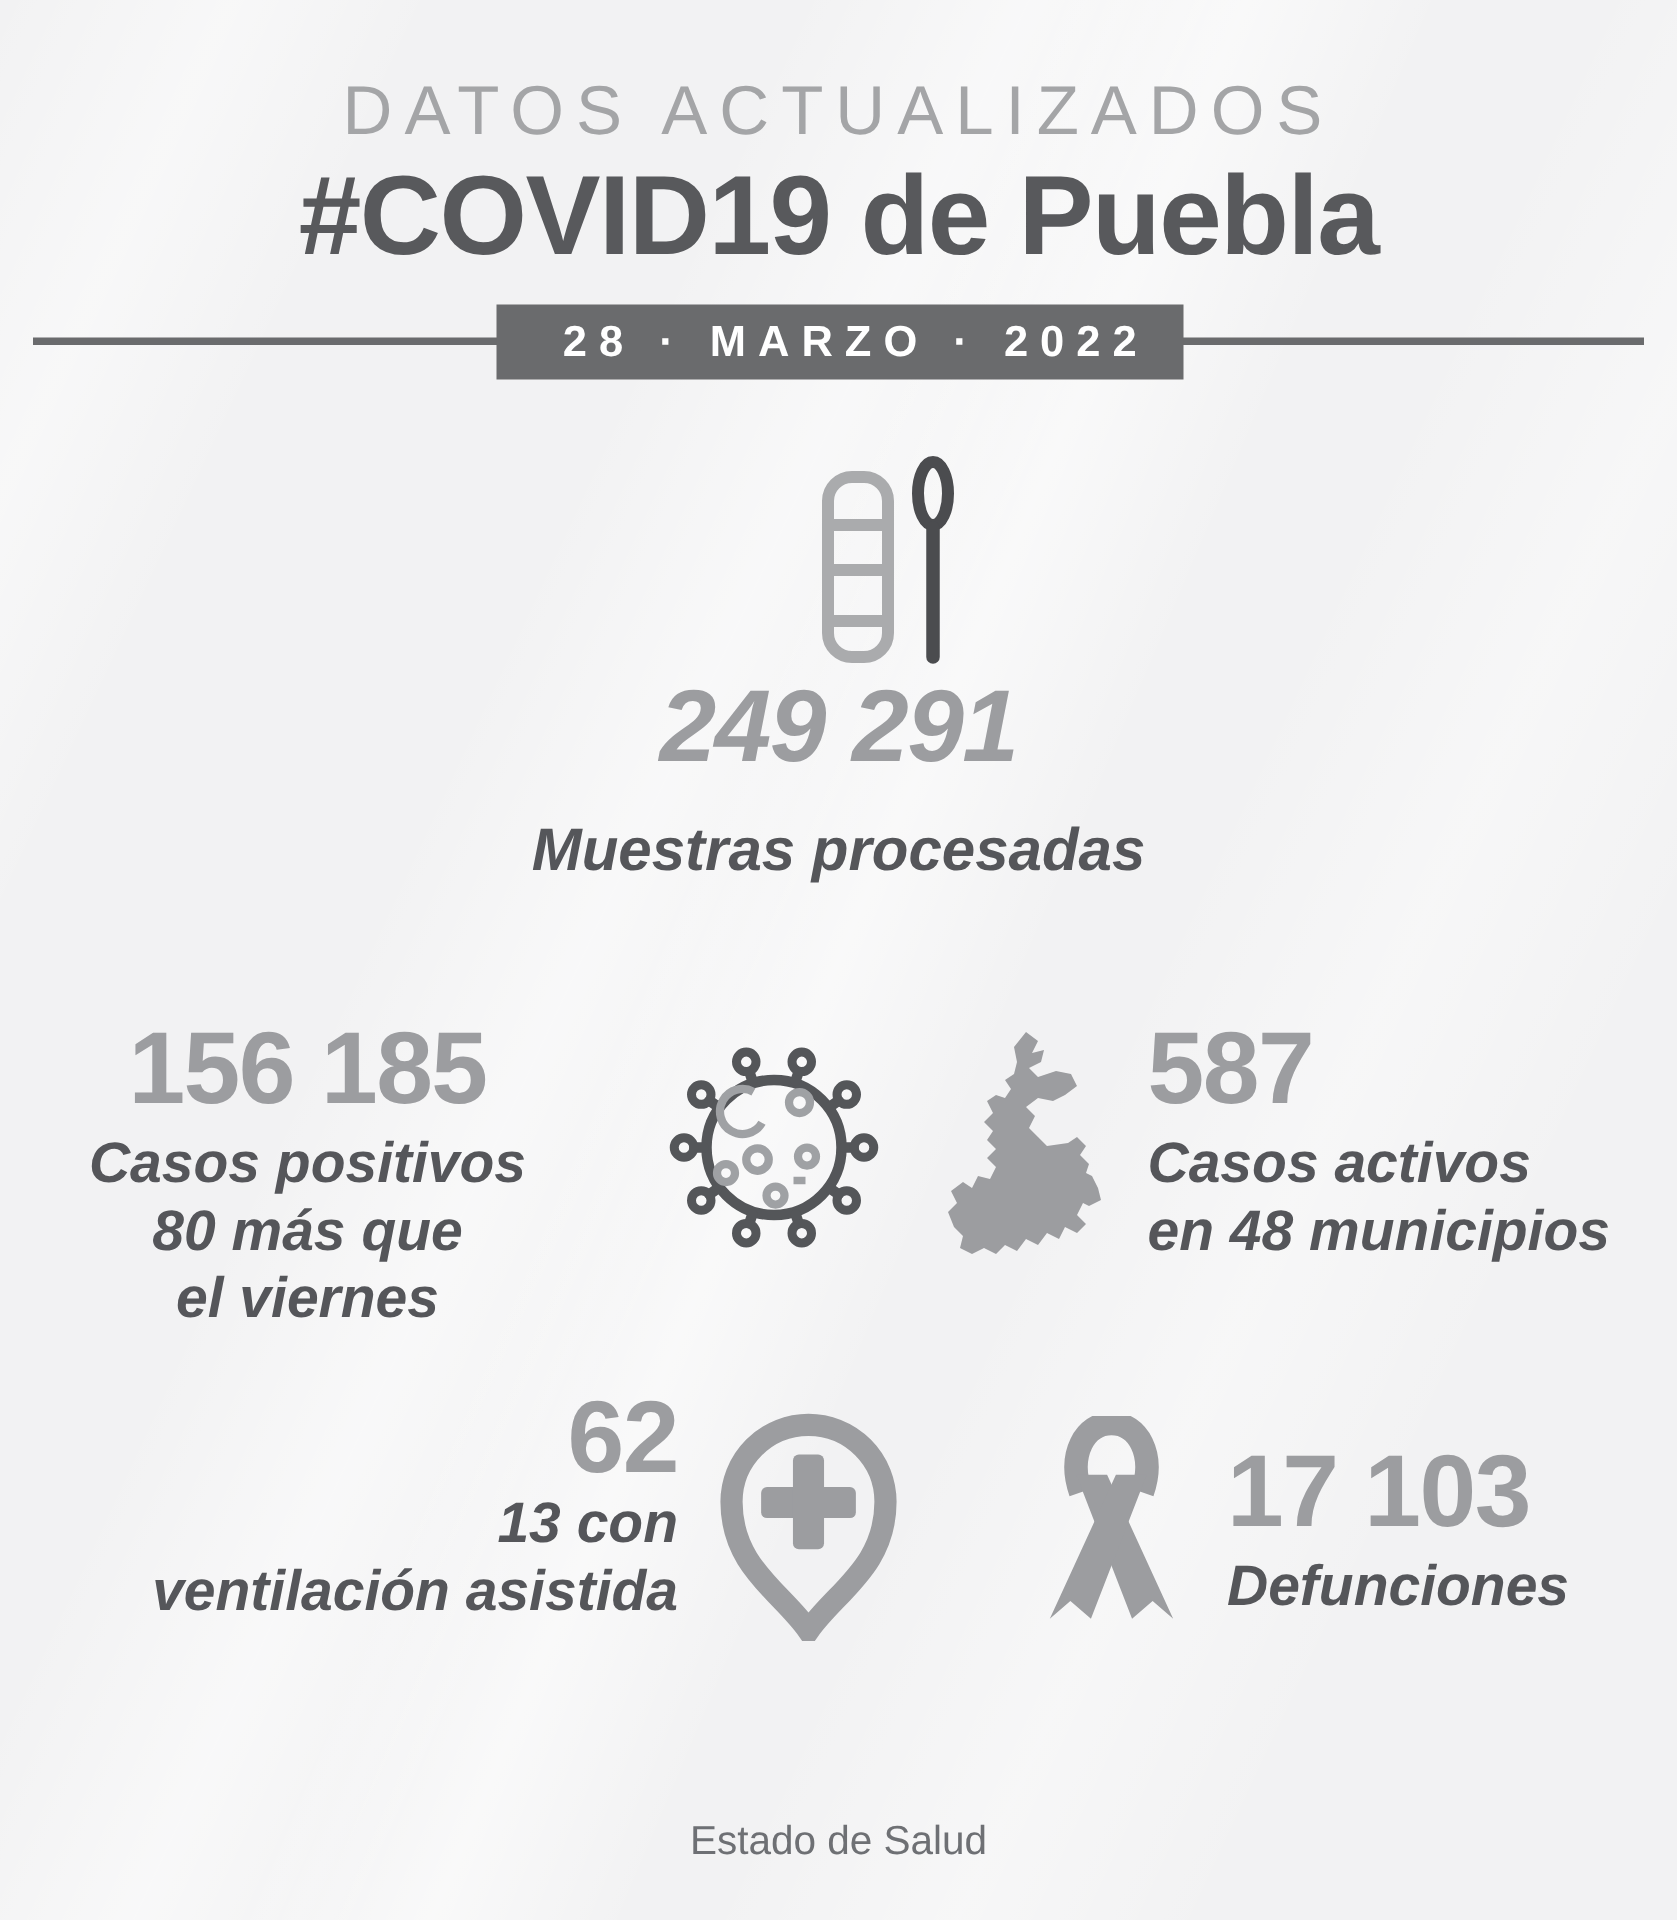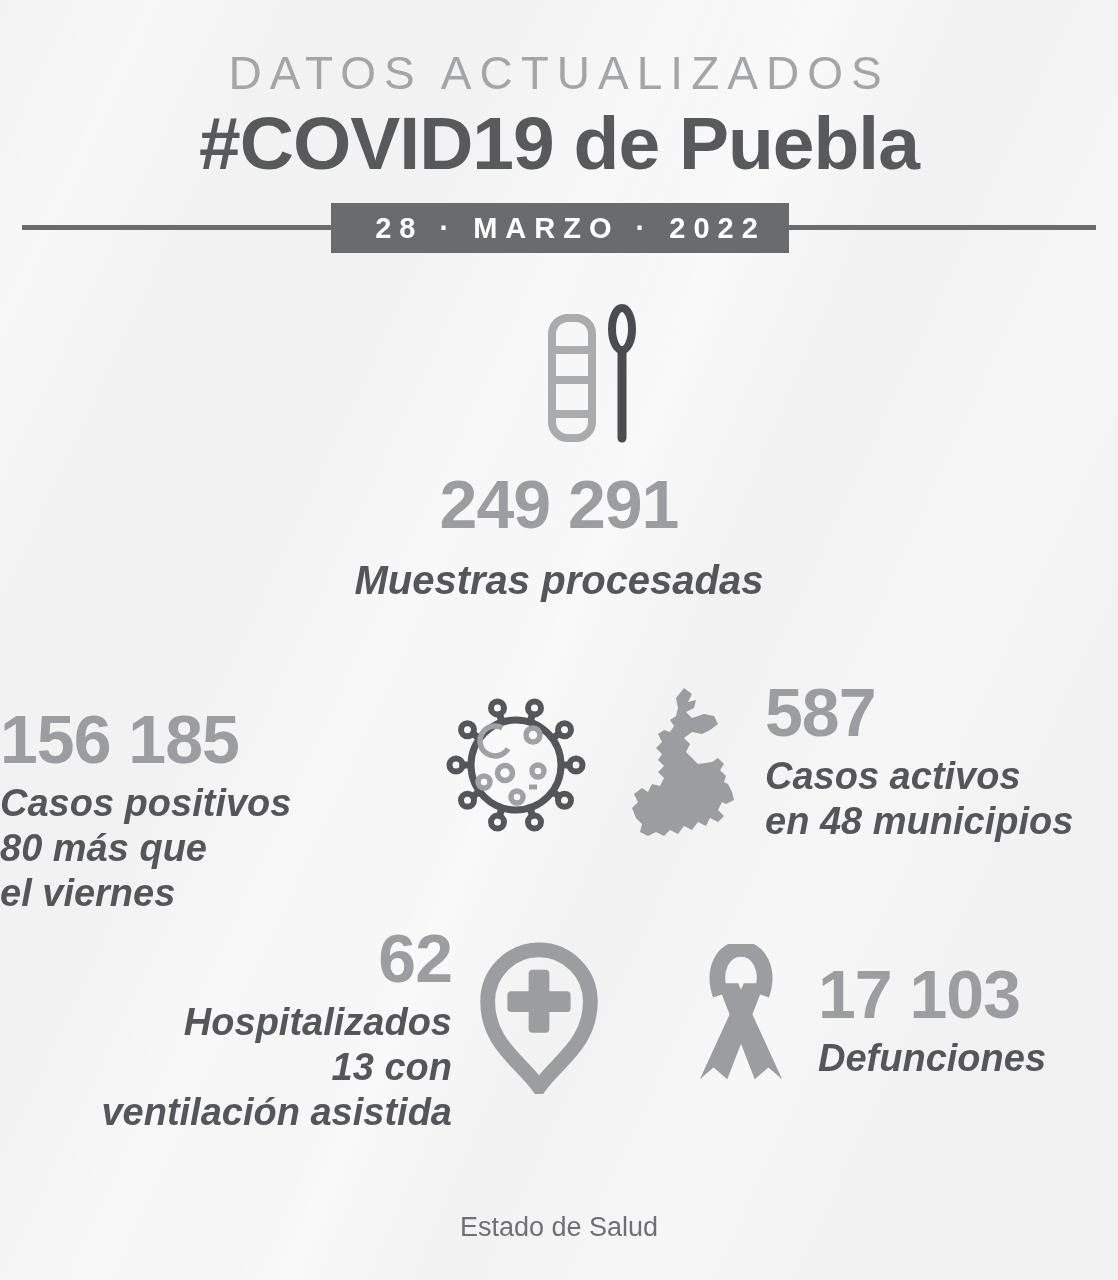--- a/index.html
+++ b/index.html
@@ -42,24 +42,24 @@
 
   .num {
     font-weight:bold; font-size:68px; letter-spacing:-1px;
     color:#9c9da0; line-height:1.06;
   }
   .lbl {
     font-weight:bold; font-style:italic; font-size:38px; line-height:45px;
     color:#55565a;
   }
 
-  .muestras-num { top:468px; }
-  .muestras-lbl { top:558px; font-size:40px; }
+  .muestras-num { top:448px;font-style:italic; }
+  .muestras-lbl { top:545px; font-size:40px; }
 
-  .block-left-col  { left:0;   width:410px; text-align:left; top:703px; }
+  .block-left-col  { left:0;   width:410px; text-align:center; top:676px; }
   .block-right-col { left:765px; width:340px; text-align:left; top:676px; }
   .block-hosp      { left:0;   width:452px; text-align:right; top:922px;padding-left:24px; }
   .block-def       { left:818px; width:290px; text-align:left; top:958px; }
 
   .gap-sm { margin-top:6px; }
 
   .footer-org { top:1176px; font-size:31px; font-weight:bold; color:#515357; }
   .footer-sub { top:1212px; font-size:27px; color:#6e7074; }
 
   svg { display:block; }
@@ -146,21 +146,20 @@
   </svg>
 
   <div class="abs block-right-col">
     <div class="num">587</div>
     <div class="lbl gap-sm">Casos activos</div>
     <div class="lbl">en 48 municipios</div>
   </div>
 
   <div class="abs block-hosp">
     <div class="num">62</div>
-    <div class="lbl gap-sm">Hospitalizados</div>
     <div class="lbl">13 con</div>
     <div class="lbl">ventilación asistida</div>
   </div>
 
   <svg class="abs" style="left:477px; top:942px;" width="124" height="152" viewBox="0 0 124 154">
     <path d="M62,147 C44,121 10,104 10,60 A52,52 0 0 1 114,60 C114,104 80,121 62,147 Z" fill="none" stroke="#9c9da0" stroke-width="15" stroke-linejoin="miter"></path>
     <g fill="#9c9da0">
       <rect x="30" y="50" width="64" height="21" rx="4"></rect>
       <rect x="51.5" y="28" width="21" height="64" rx="4"></rect>
     </g>

